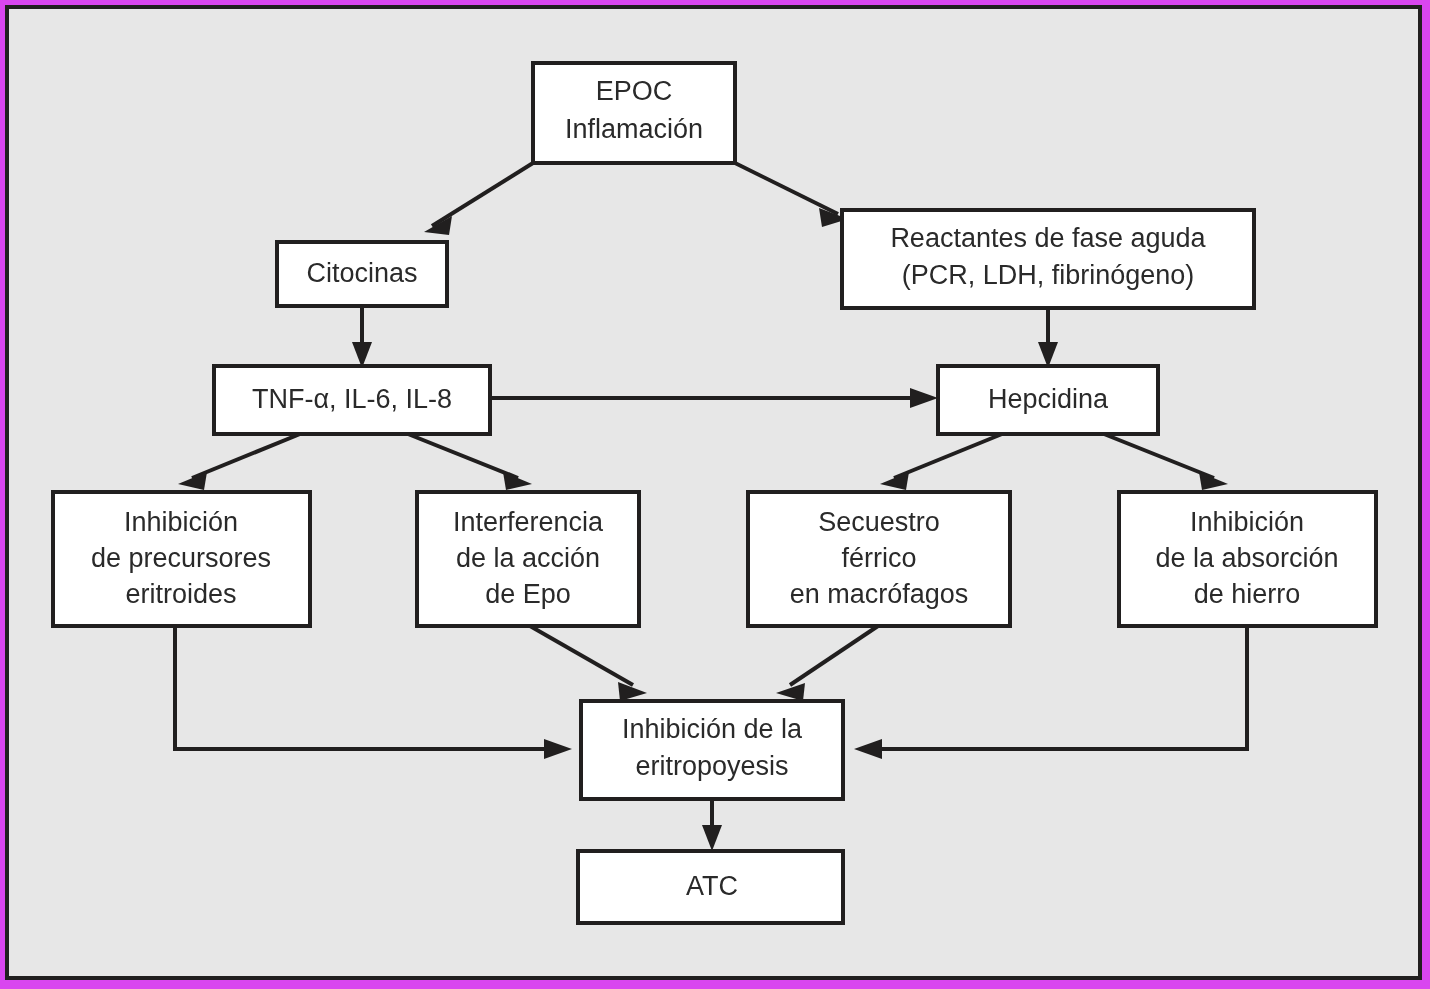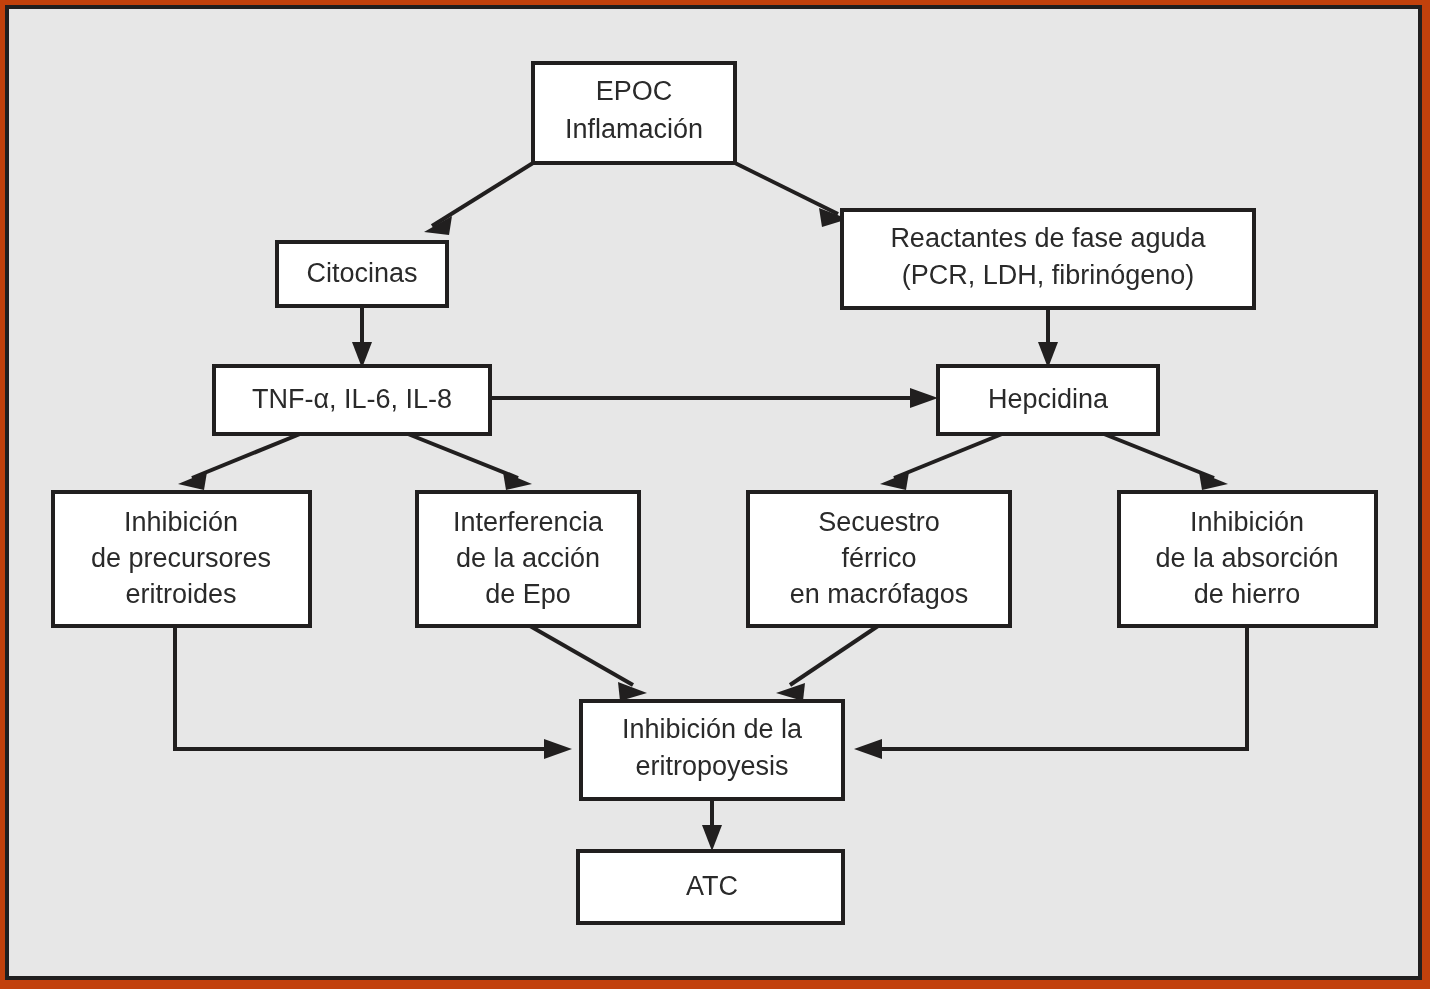--- a/index.html
+++ b/index.html
@@ -4,21 +4,21 @@
 <style>
   html, body {
     margin: 0;
     padding: 0;
     background: #ffffff;
   }
   #canvas {
     position: relative;
     width: 1430px;
     height: 989px;
-    background: #c2410c;
+    background: #d946ef;
     font-family: "Liberation Sans", sans-serif;
     overflow: hidden;
   }
   #frame {
     position: absolute;
     left: 5px;
     top: 5px;
     width: 1417px;
     height: 975px;
     border: 4px solid #211f1f;

